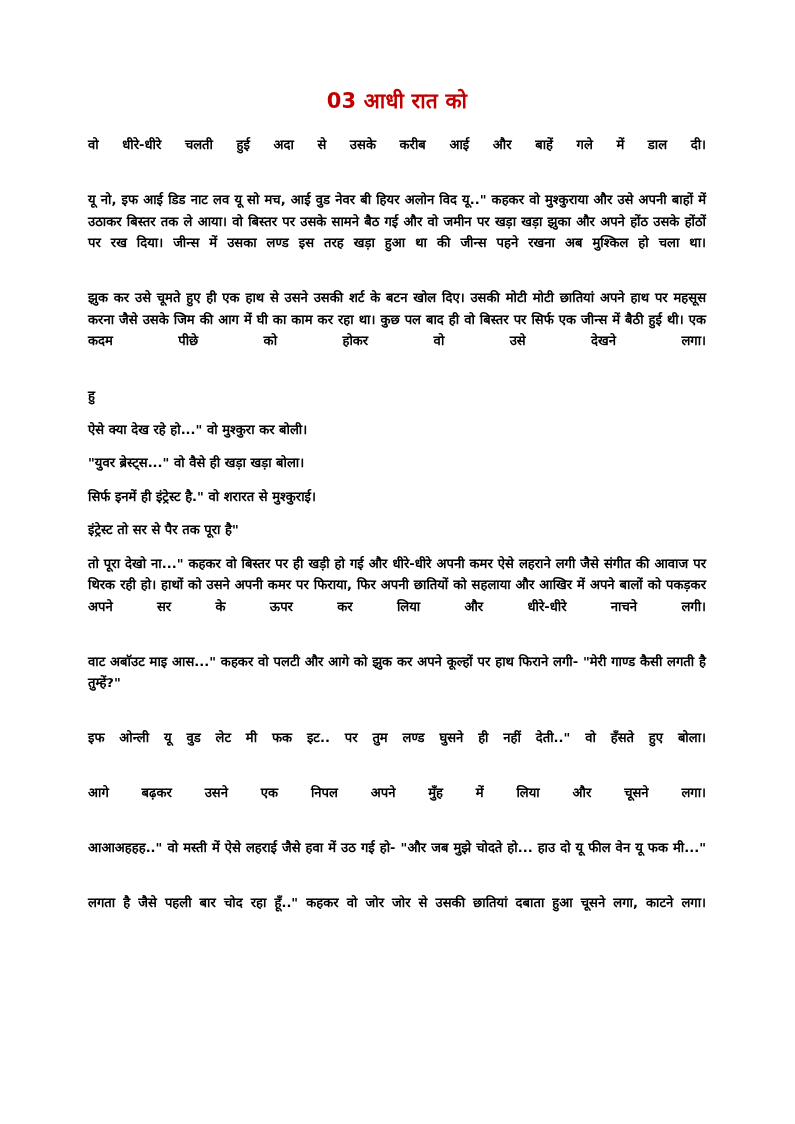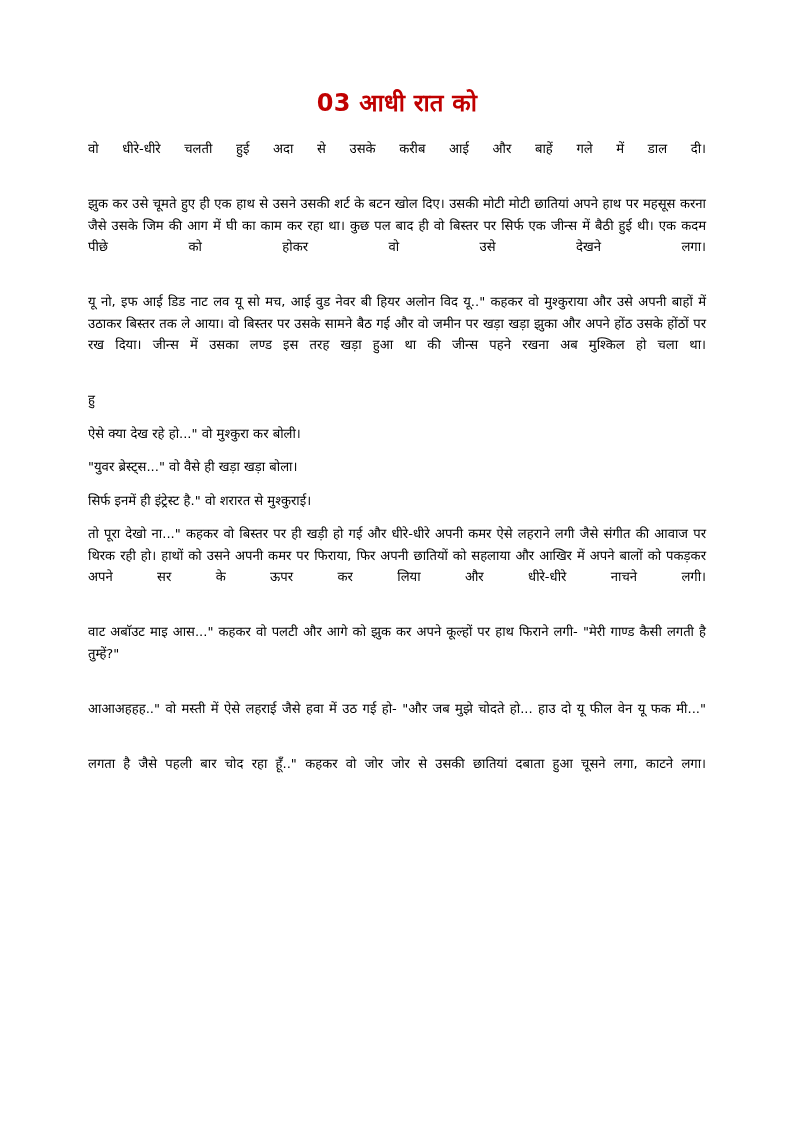--- a/index.html
+++ b/index.html
@@ -23,38 +23,39 @@
     background: #ffffff;
     padding: 88px 89px 0 88px;
   }
 
   .doc-title {
     margin: 0 0 20px 0;
     text-align: center;
     color: #c00000;
     font-family: "DejaVu Sans", sans-serif;
     font-weight: bold;
-    font-size: 24px;
+    font-size: 21px;
     line-height: 1.25;
     letter-spacing: 0.2px;
   }
 
   .body-text {
     color: #000000;
     font-family: "DejaVu Sans", sans-serif;
     font-size: 13.1px;
     line-height: 21.5px;
     text-align: justify;
     text-justify: inter-word;
   }
 
   .para {
     margin: 12px 0 11px 0;
     text-align: justify;
     text-justify: inter-word;
+    font-weight: bold;
   }
 
   
   .para:after {
     content: "";
     display: inline-block;
     width: 100%;
   }
 
   .para.short:after { content: none; display: none; }
@@ -64,25 +65,28 @@
 </head>
 <body style="background: rgb(255, 255, 255);">
 
 <div class="page">
 
   <h1 class="doc-title" style="color: rgb(192, 0, 0);">03 आधी रात को</h1>
 
   <div class="body-text" style="color: rgb(0, 0, 0);">
 
     <p class="para">वो धीरे-धीरे चलती हुई अदा से उसके करीब आई और बाहें गले में डाल दी।</p>
+    <p class="para">यू नो, इफ आई डिड नाट लव यू सो मच, आई वुड नेवर बी हियर अलोन विद यू.." कहकर वो मुश्कुराया और उसे अपनी बाहों में उठाकर बिस्तर तक ले आया। वो बिस्तर पर उसके सामने बैठ गई और वो जमीन पर खड़ा खड़ा झुका और अपने होंठ उसके होंठों पर रख दिया। जीन्स में उसका लण्ड इस तरह खड़ा हुआ था की जीन्स पहने रखना अब मुश्किल हो चला था।</p>
     <p class="para">झुक कर उसे चूमते हुए ही एक हाथ से उसने उसकी शर्ट के बटन खोल दिए। उसकी मोटी मोटी छातियां अपने हाथ पर महसूस करना जैसे उसके जिम की आग में घी का काम कर रहा था। कुछ पल बाद ही वो बिस्तर पर सिर्फ एक जीन्स में बैठी हुई थी। एक कदम पीछे को होकर वो उसे देखने लगा।</p>
-    <p class="para">यू नो, इफ आई डिड नाट लव यू सो मच, आई वुड नेवर बी हियर अलोन विद यू.." कहकर वो मुश्कुराया और उसे अपनी बाहों में उठाकर बिस्तर तक ले आया। वो बिस्तर पर उसके सामने बैठ गई और वो जमीन पर खड़ा खड़ा झुका और अपने होंठ उसके होंठों पर रख दिया। जीन्स में उसका लण्ड इस तरह खड़ा हुआ था की जीन्स पहने रखना अब मुश्किल हो चला था।</p>
     <p class="para short">हु</p>
     <p class="para short">ऐसे क्या देख रहे हो..." वो मुश्कुरा कर बोली।</p>
     <p class="para short">"युवर ब्रेस्ट्स..." वो वैसे ही खड़ा खड़ा बोला।</p>
     <p class="para short">सिर्फ इनमें ही इंट्रेस्ट है." वो शरारत से मुश्कुराई।</p>
+    <p class="para short">इंट्रेस्ट तो सर से पैर तक पूरा है"</p>
     <p class="para">तो पूरा देखो ना..." कहकर वो बिस्तर पर ही खड़ी हो गई और धीरे-धीरे अपनी कमर ऐसे लहराने लगी जैसे संगीत की आवाज पर थिरक रही हो। हाथों को उसने अपनी कमर पर फिराया, फिर अपनी छातियों को सहलाया और आखिर में अपने बालों को पकड़कर अपने सर के ऊपर कर लिया और धीरे-धीरे नाचने लगी।</p>
     <p class="para">वाट अबाॅउट माइ आस..." कहकर वो पलटी और आगे को झुक कर अपने कूल्हों पर हाथ फिराने लगी- "मेरी गाण्ड कैसी लगती है तुम्हें?"</p>
+    <p class="para">इफ ओन्ली यू वुड लेट मी फक इट.. पर तुम लण्ड घुसने ही नहीं देती.." वो हँसते हुए बोला।</p>
+    <p class="para">आगे बढ़कर उसने एक निपल अपने मुँह में लिया और चूसने लगा।</p>
     <p class="para">आआअहहह.." वो मस्ती में ऐसे लहराई जैसे हवा में उठ गई हो- "और जब मुझे चोदते हो... हाउ दो यू फील वेन यू फक मी..."</p>
     <p class="para">लगता है जैसे पहली बार चोद रहा हूँ.." कहकर वो जोर जोर से उसकी छातियां दबाता हुआ चूसने लगा, काटने लगा।</p>
 
   </div>
 </div>
 
 </body></html>

